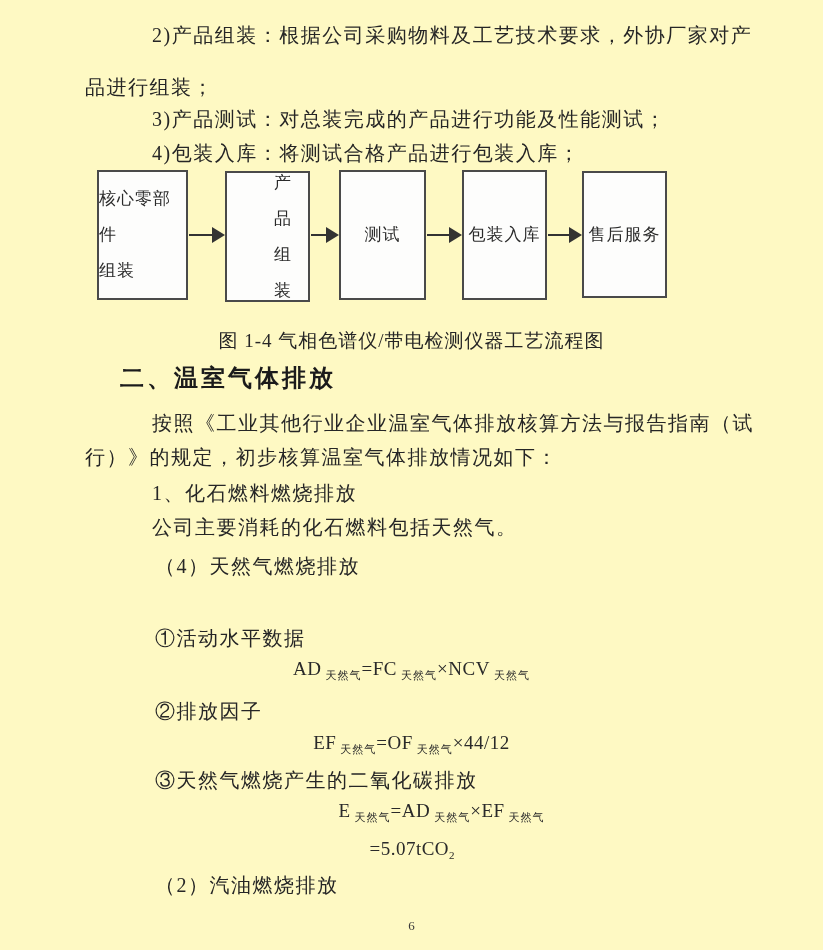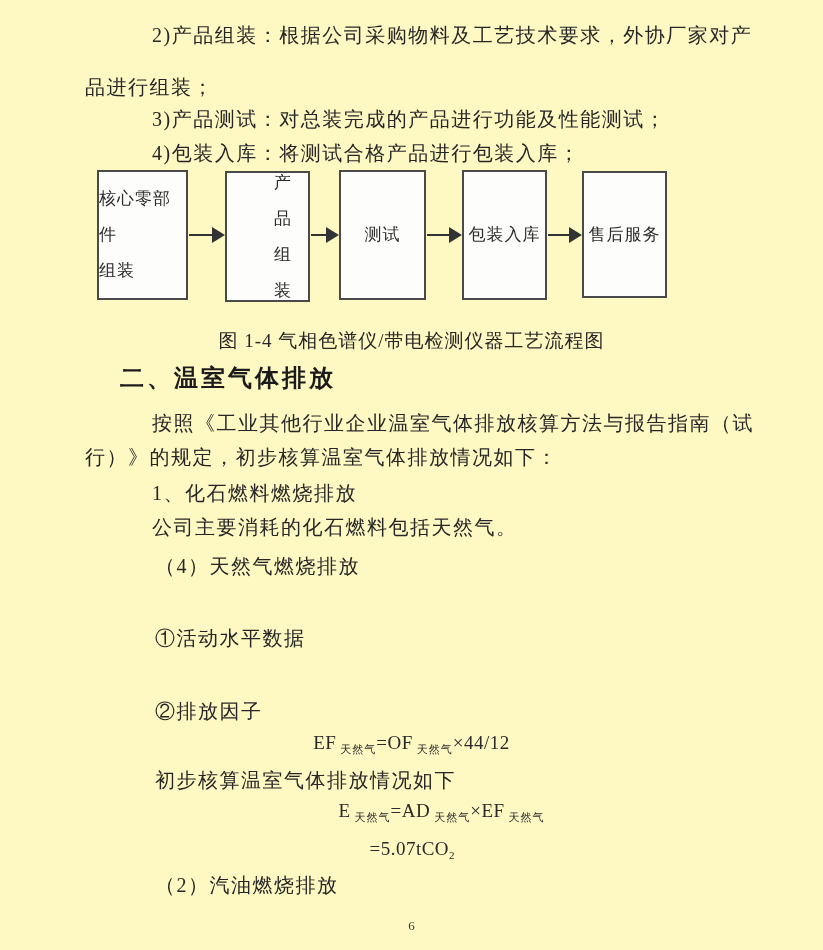--- a/index.html
+++ b/index.html
@@ -133,28 +133,31 @@
 
   <div class="heading" style="left:120px; top:362px;">二、温室气体排放</div>
 
   <div class="line" style="left:152px; top:410px;">按照《工业其他行业企业温室气体排放核算方法与报告指南（试</div>
   <div class="line" style="left:85px; top:444px;">行）》的规定，初步核算温室气体排放情况如下：</div>
   <div class="line" style="left:152px; top:480px;">1、化石燃料燃烧排放</div>
   <div class="line" style="left:152px; top:514px;">公司主要消耗的化石燃料包括天然气。</div>
   <div class="line" style="left:155px; top:553px;">（4）天然气燃烧排放</div>
   <div class="line" style="left:155px; top:625px;">①活动水平数据</div>
 
+  <div class="formula" style="top:658px;">
+    <span>AD</span><span class="sub">天然气</span><span>=FC</span><span class="sub">天然气</span><span>×NCV</span><span class="sub">天然气</span>
+  </div>
 
   <div class="line" style="left:155px; top:698px;">②排放因子</div>
 
   <div class="formula" style="top:732px;">
     <span>EF</span><span class="sub">天然气</span><span>=OF</span><span class="sub">天然气</span><span>×44/12</span>
   </div>
 
-  <div class="line" style="left:155px; top:767px;">初步核算温室气体排放情况如下</div>
+  <div class="line" style="left:155px; top:767px;">③天然气燃烧产生的二氧化碳排放</div>
 
   <div class="formula" style="top:800px; padding-left:60px; box-sizing:border-box;">
     <span>E</span><span class="sub">天然气</span><span>=AD</span><span class="sub">天然气</span><span>×EF</span><span class="sub">天然气</span>
   </div>
 
   <div class="formula" style="top:838px; padding-left:2px; box-sizing:border-box;">
     <span>=5.07tCO</span><span class="sub" style="margin-left:0;">2</span>
   </div>
 
   <div class="line" style="left:155px; top:872px;">（2）汽油燃烧排放</div>

